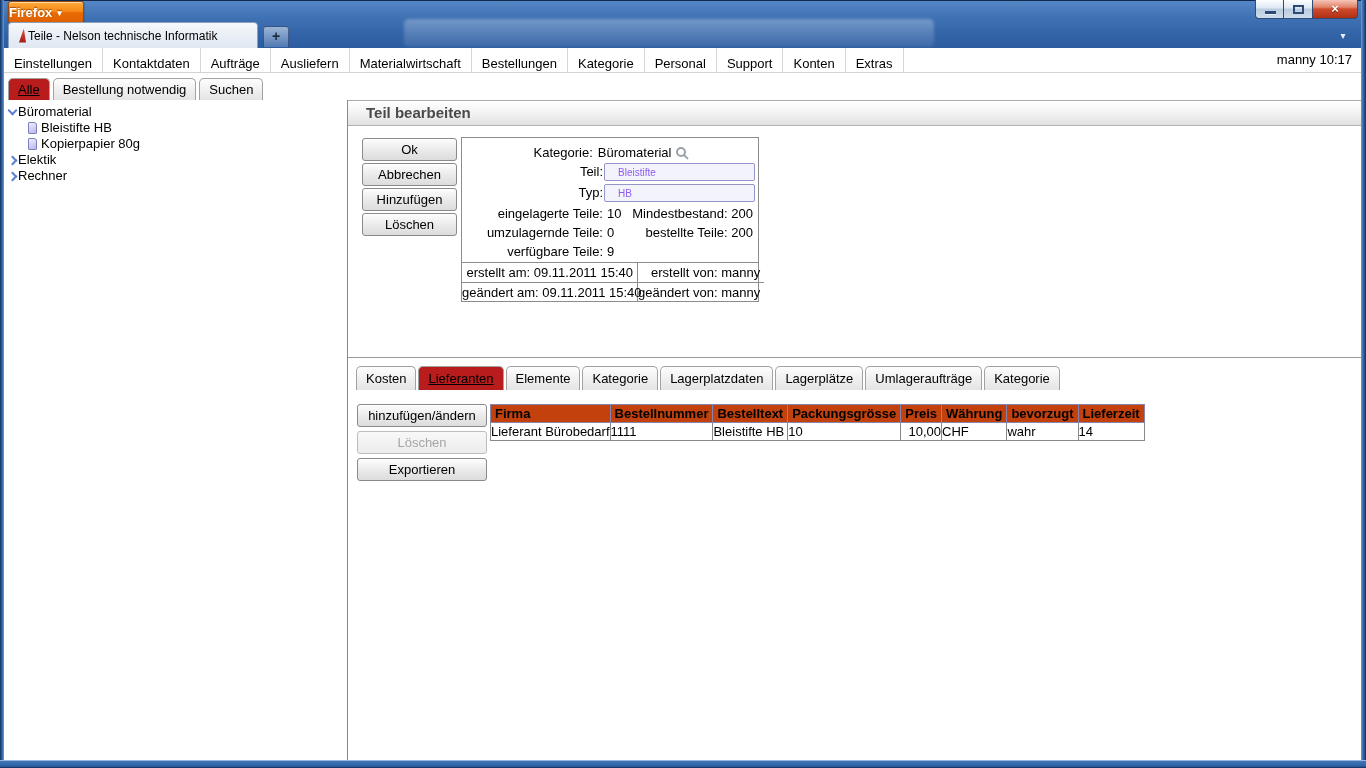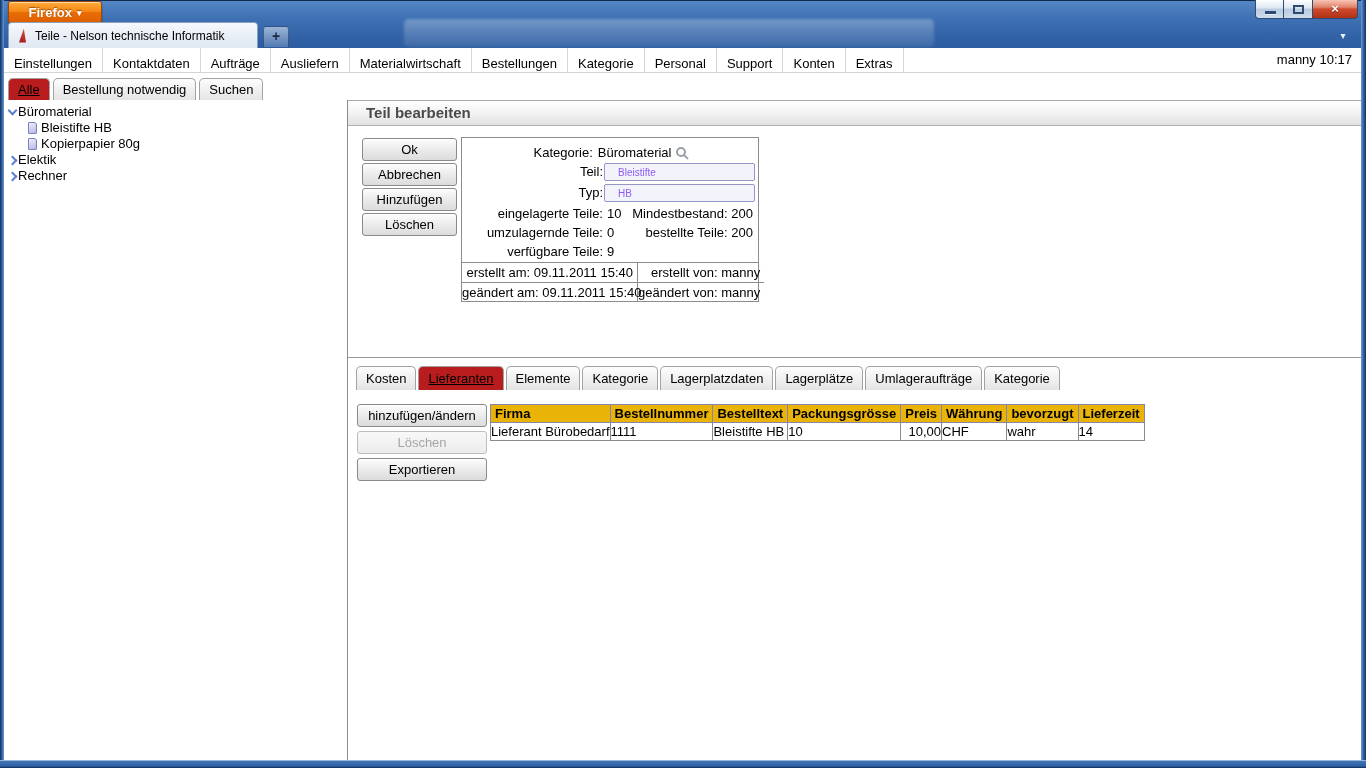--- a/index.html
+++ b/index.html
@@ -16,45 +16,45 @@
     background:linear-gradient(90deg,#13305e,#3a6cab 60%,#6f9cd0); }
   .win-border-right { position:absolute; right:0; top:0; width:5px; height:768px; z-index:40;
     background:linear-gradient(90deg,#6f9cd0,#3a6cab 40%,#13305e); }
   .win-border-bottom { position:absolute; left:0; bottom:0; width:1366px; height:8px; z-index:41;
     background:linear-gradient(180deg,#9ab8dd 0%,#9ab8dd 14%,#3f74b4 15%,#2f62a6 75%,#122c58 100%); }
 
   .ghost-window { position:absolute; left:404px; top:18px; width:530px; height:28px; border-radius:5px;
     background:linear-gradient(rgba(255,255,255,.28),rgba(255,255,255,.08));
     filter:blur(1.5px); }
 
-  .firefox-btn { position:absolute; left:8px; top:1px; width:94px; height:23px;
+  .firefox-btn { position:absolute; left:8px; top:1px; width:76px; height:23px;
     border:1px solid #99480a; border-radius:3px 3px 4px 4px;
     background:linear-gradient(180deg,#ffab3a 0%,#f58816 45%,#e96c05 50%,#dd5f00 100%);
     box-shadow:inset 0 1px 0 rgba(255,255,255,.55), 0 1px 2px rgba(0,0,0,.35);
-    color:#fff; font-weight:bold; font-size:13px; text-align:center; line-height:21px;
+    color:#fff; font-weight:bold; font-size:13px; text-align:left; line-height:21px;
     text-shadow:0 -1px 1px rgba(90,40,0,.6); cursor:default; }
   .firefox-btn .chev { font-size:9px; vertical-align:1px; margin-left:5px; }
 
   .win-controls { position:absolute; top:0; left:1255px; height:19px; display:flex; z-index:45; }
   .wc-btn { height:19px; border:1px solid #2e4c77; border-top:none; position:relative;
     background:linear-gradient(180deg,#fdfeff 0%,#dde7f2 45%,#b9cbdf 50%,#cfdcea 100%); }
   .wc-btn.min { width:29px; border-radius:0 0 0 4px; }
   .wc-btn.max { width:29px; border-left:none; }
   .wc-btn.close { width:45px; border-left:none; border-radius:0 0 4px 0;
     background:linear-gradient(180deg,#f7c5b8 0%,#e08268 40%,#cf4a2c 50%,#b03014 100%);
     color:#fff; font-weight:bold; font-size:13px; text-align:center; line-height:17px;
     text-shadow:0 1px 1px rgba(0,0,0,.45); }
   .min-glyph { position:absolute; left:9px; bottom:4px; width:11px; height:3px; background:#2c4a74;
     box-shadow:0 1px 0 rgba(255,255,255,.6); }
   .max-glyph { position:absolute; left:9px; top:5px; width:11px; height:9px; border:2px solid #2c4a74; background:transparent; }
 
   .browser-tab { position:absolute; left:8px; top:22px; width:250px; height:26px;
     border:1px solid #8ba0bd; border-bottom:none; border-radius:4px 4px 0 0;
     background:linear-gradient(180deg,#f6f9fc 0%,#e7edf5 60%,#dfe8f2 100%);
-    display:flex; align-items:center; padding:0 8px; gap:7px; font-size:12px; }
+    display:flex; align-items:center; padding:0 8px; font-size:12px; }
   .favicon { width:11px; height:14px; flex:0 0 auto;
     background:linear-gradient(200deg,#e05548,#9c1410); 
     clip-path:polygon(18% 100%, 62% 0%, 82% 100%); }
   .newtab-btn { position:absolute; left:263px; top:26px; width:26px; height:21px;
     border:1px solid rgba(25,50,95,.6); border-bottom:none; border-radius:3px 3px 0 0;
     background:linear-gradient(180deg,rgba(255,255,255,.5),rgba(255,255,255,.18));
     color:#1c2b42; font-weight:bold; font-size:14px; text-align:center; line-height:19px; }
   .tab-overflow { position:absolute; left:1332px; top:28px; width:22px; height:16px;
     color:rgba(255,255,255,.9); font-size:10px; text-align:center; line-height:16px; }
 
@@ -122,21 +122,21 @@
   .f-meta .r2 { border-top:1px solid #8c8c8c; }
 
   
   .bottom-line { position:absolute; left:348px; top:357px; width:1013px; height:1px; background:#9a9a9a; }
   .detail-tabs { position:absolute; left:356px; top:366px; display:flex; gap:2px; }
   .detail-tabs .tab { height:24px; line-height:23px; }
   .detail-actions { position:absolute; left:357px; top:404px; }
   .detail-actions .btn { width:130px; height:23px; line-height:21px; margin-bottom:4px; }
 
   .grid { position:absolute; left:490px; top:404px; border-collapse:collapse; table-layout:fixed; font-size:13px; }
-  .grid th { background:#eab308; font-weight:bold; text-align:left; border:1px solid #8585ad;
+  .grid th { background:#c2410c; font-weight:bold; text-align:left; border:1px solid #8585ad;
     padding:1px 4px; height:18px; white-space:nowrap; overflow:hidden; }
   .grid td { background:#fff; border:1px solid #8a8a8a; padding:1px 0; height:17px;
     white-space:nowrap; overflow:hidden; }
   .grid td.num { text-align:right; }
 </style>
 </head>
 <body>
 
 <div class="screen">
 

